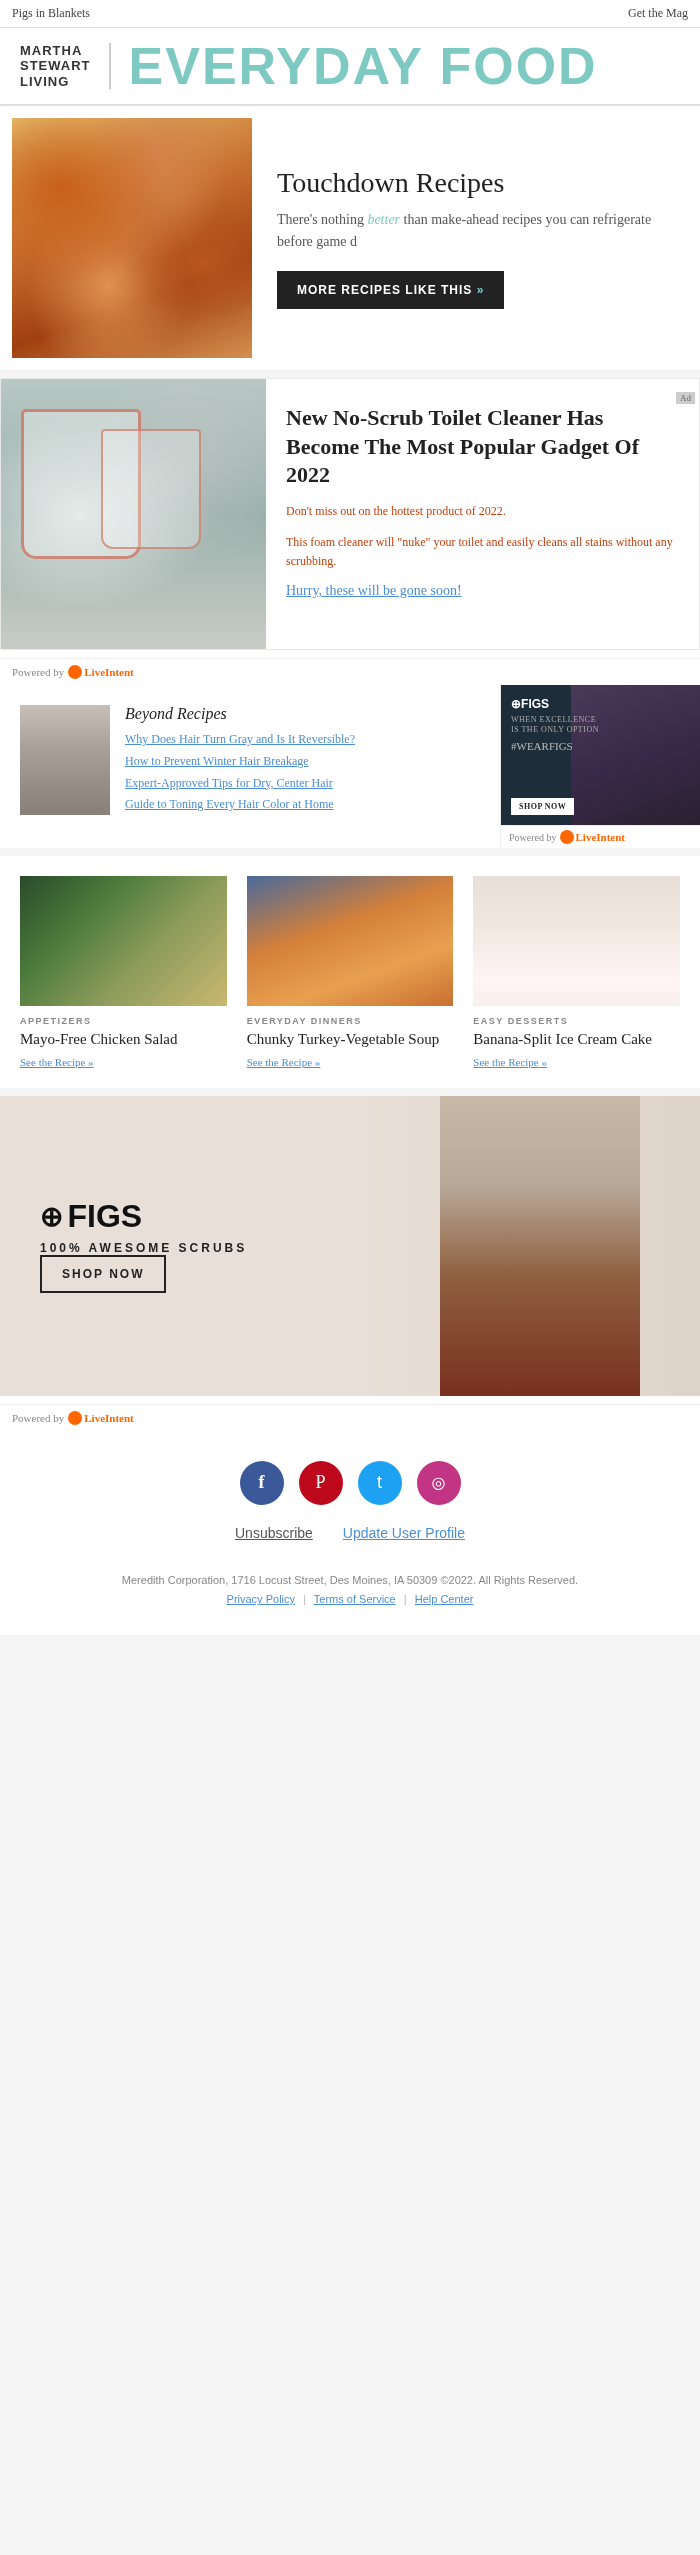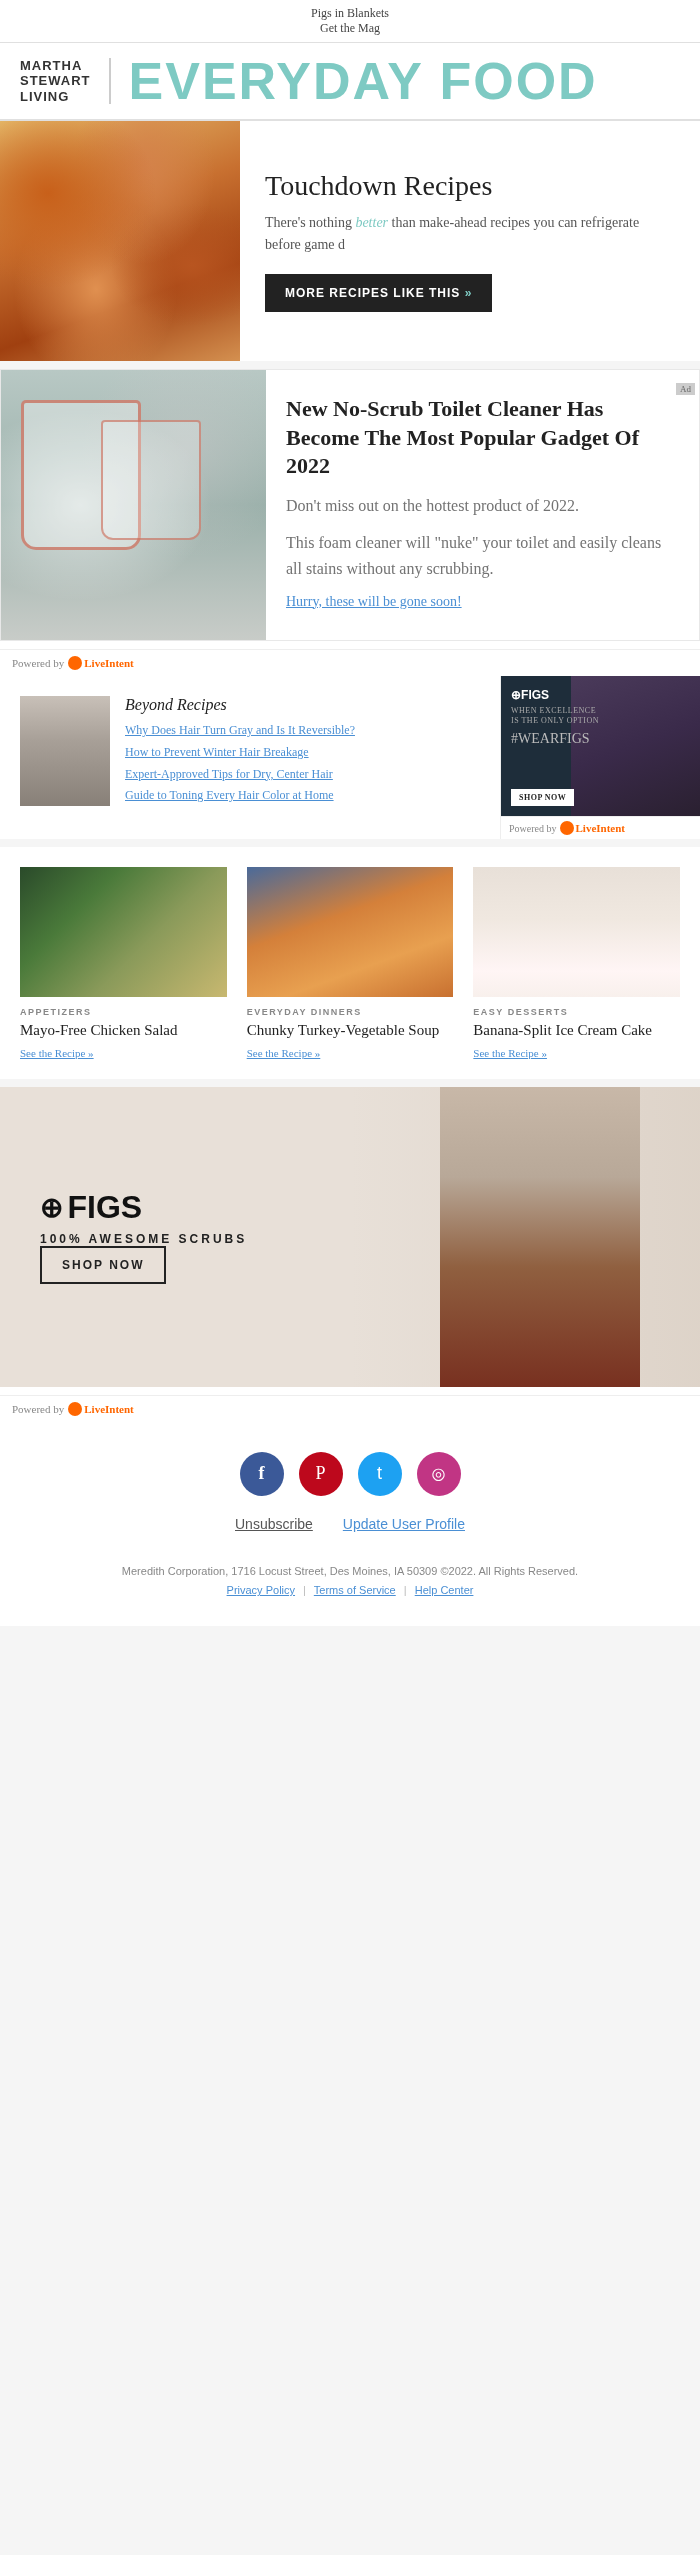--- a/index.html
+++ b/index.html
@@ -13,21 +13,20 @@
     
     .top-bar {
       background: #fff;
       display: flex;
       justify-content: space-between;
       align-items: center;
       padding: 6px 12px;
       border-bottom: 1px solid #e0e0e0;
       font-size: 12px;
       color: #444;
-      flex-direction: column;
     }
     .top-bar a { color: #444; text-decoration: none; }
 
     
     .header {
       background: #fff;
       display: flex;
       align-items: center;
       padding: 12px 20px;
       border-bottom: 2px solid #e0e0e0;
@@ -52,21 +51,21 @@
       letter-spacing: 2px;
       text-transform: uppercase;
       line-height: 1;
     }
 
     
     .hero-section {
       background: #fff;
       display: flex;
       align-items: center;
-      padding: 0;
+      padding: 12px;
       margin-bottom: 8px;
     }
     .hero-image {
       width: 240px;
       min-width: 240px;
       height: 240px;
       background: linear-gradient(135deg, #d4a055 0%, #c8772e 30%, #e8b870 60%, #f5d090 100%);
       overflow: hidden;
       position: relative;
     }
@@ -168,22 +167,22 @@
     }
     .ad-title {
       font-family: Georgia, serif;
       font-size: 22px;
       color: #222;
       margin-bottom: 12px;
       line-height: 1.3;
       font-weight: bold;
     }
     .ad-desc {
-      font-size: 16px;
-      color: #737373;
+      font-size: 12px;
+      color: #c2410c;
       line-height: 1.6;
       margin-bottom: 12px;
     }
     .ad-link {
       color: #4a8fd4;
       font-size: 14px;
       text-decoration: underline;
       cursor: pointer;
     }
     .powered-by {
@@ -487,21 +486,21 @@
       margin-bottom: 4px;
     }
     .figs-ad-small-overlay .tagline {
       font-size: 8px;
       color: #aaa;
       text-transform: uppercase;
       letter-spacing: 0.5px;
       line-height: 1.3;
     }
     .figs-ad-small-overlay .hashtag {
-      font-size: 14px;
+      font-size: 11px;
       color: #bbb;
       margin-top: 4px;
     }
     .shop-now-btn {
       position: absolute;
       bottom: 10px;
       left: 10px;
       background: #fff;
       color: #222;
       font-size: 8px;

